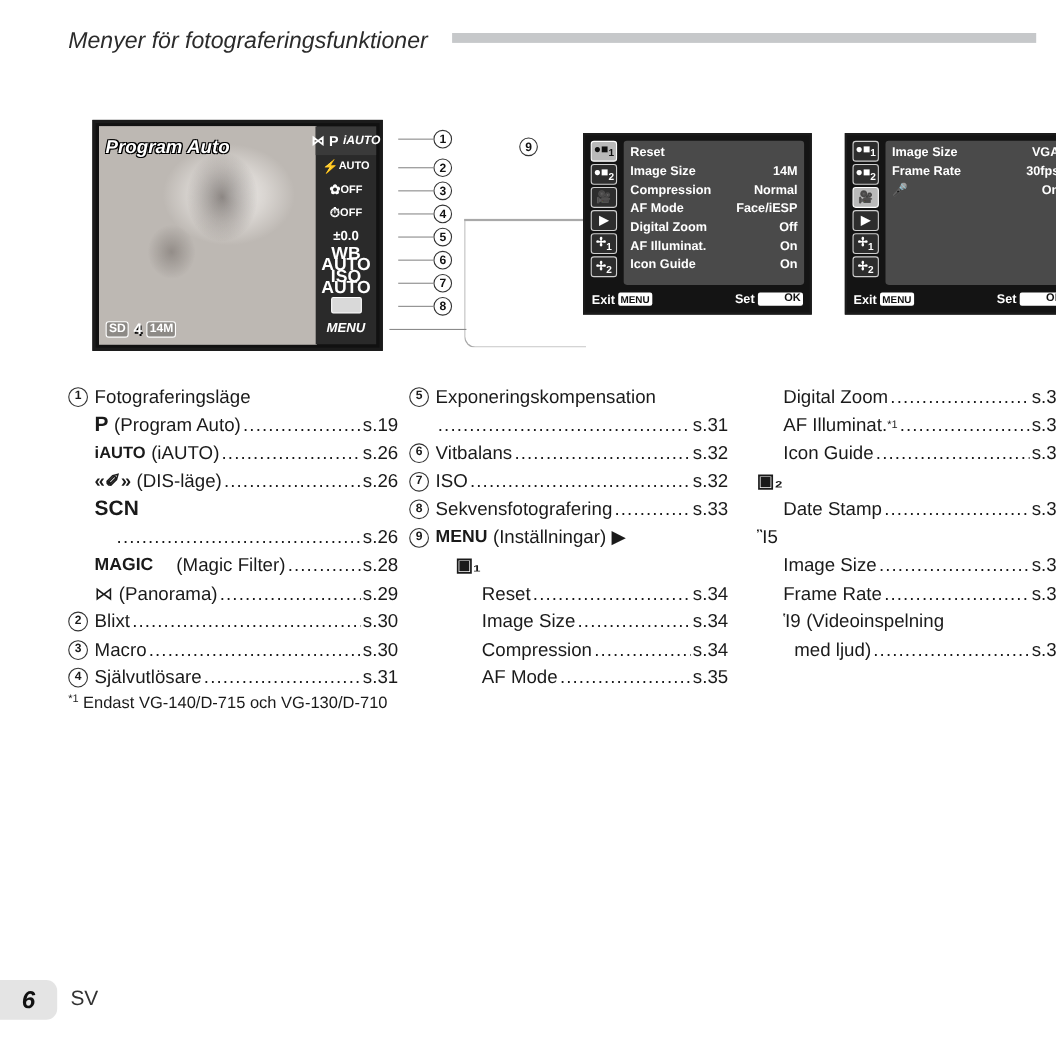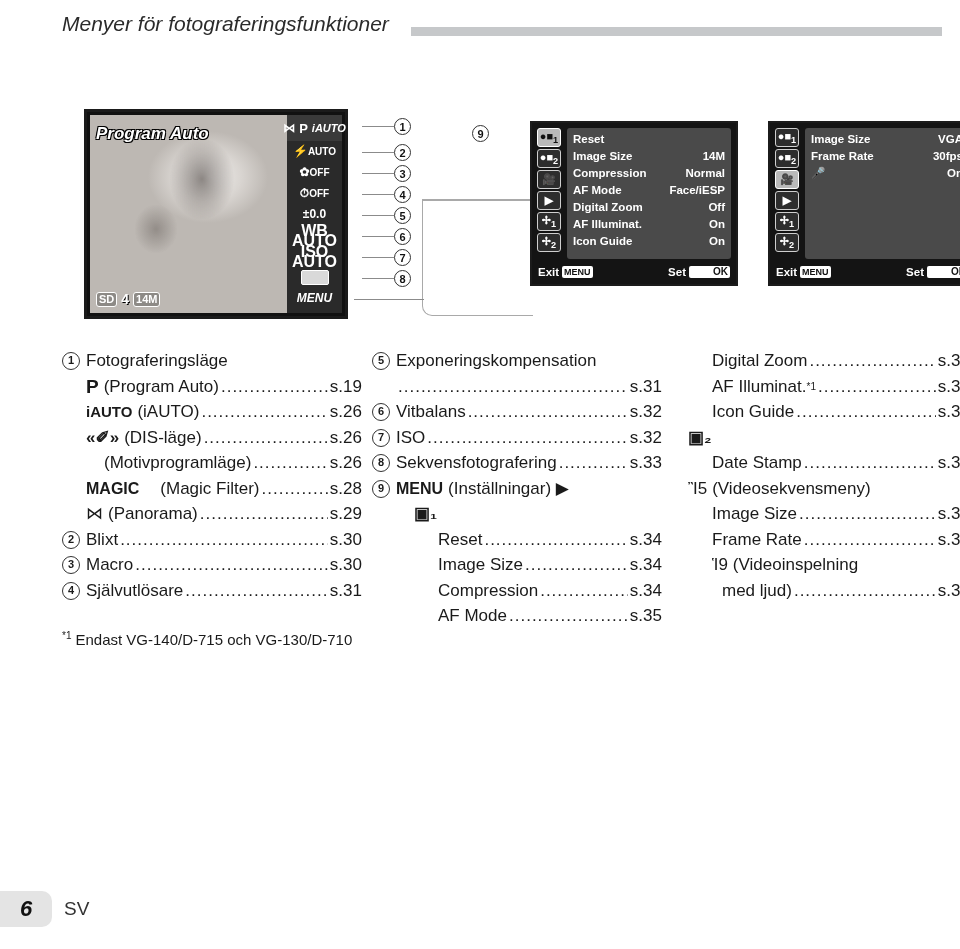--- a/index.html
+++ b/index.html
@@ -4,21 +4,21 @@
 <style>
   html,body{margin:0;padding:0;}
   body{
     width:960px;height:949px;background:#ffffff;
     font-family:"Liberation Sans", sans-serif;
     color:#1a1a1a;position:relative;overflow:hidden;
   }
   
   #header{position:absolute;left:62px;top:8px;width:880px;}
   #page-title{font-size:40px;font-weight:bold;letter-spacing:-0.5px;line-height:46px;color:#2b2b2b;}
-  #subtitle-row{display:flex;align-items:flex-end;margin-top:4px;}
+  #subtitle-row{display:flex;align-items:flex-start;margin-top:18px;}
   #page-subtitle{font-size:21px;font-style:italic;color:#2b2b2b;white-space:nowrap;}
   #title-rule{flex:1;height:9px;background:#c6c8ca;margin-left:22px;margin-top:4px;}
 
   
   #figure{position:absolute;left:62px;top:103px;width:880px;height:225px;}
 
   
   #lcd{position:absolute;left:22px;top:6px;width:264px;height:210px;
        background:#111;border:3px solid #1b1b1b;box-sizing:border-box;}
   #lcd-photo{position:absolute;left:3px;top:3px;width:198px;height:198px;
@@ -328,24 +328,29 @@
     </div>
     <div class="entry">
       <span class="num blank"></span>
       <span class="etext">
           <span class="label bold" style="margin-right:5px;">«✐»</span>
           <span class="label">(DIS-läge)</span>
           <span class="dots">.............................................</span>
           <span class="page">s.26</span>
         </span>
     </div>
+    <div class="entry nodots">
+      <span class="num blank"></span>
+      <span class="etext">
+          <span class="label bold" style="font-size:19px;">SCN</span>
+        </span>
+    </div>
     <div class="entry">
       <span class="num blank"></span>
       <span class="etext indent1">
-          <span class="label">(Motivprogramläge)</span>
           <span class="dots">.............................................</span>
           <span class="page">s.26</span>
         </span>
     </div>
     <div class="entry">
       <span class="num blank"></span>
       <span class="etext">
           <span class="label bold" style="font-size:16px;margin-right:21px;">MAGIC</span>
           <span class="label">(Magic Filter)</span>
           <span class="dots">.............................................</span>
@@ -503,21 +508,20 @@
     <div class="entry">
       <span class="etext indent2">
           <span class="label">Date Stamp</span>
           <span class="dots">.............................................</span>
           <span class="page">s.37</span>
         </span>
     </div>
     <div class="entry nodots">
       <span class="etext indent1">
           <span class="label" style="margin-right:5px;">Ἲ5</span>
-          <span class="label">(Videosekvensmeny)</span>
         </span>
     </div>
     <div class="entry">
       <span class="etext indent2">
           <span class="label">Image Size</span>
           <span class="dots">.............................................</span>
           <span class="page">s.35</span>
         </span>
     </div>
     <div class="entry">

